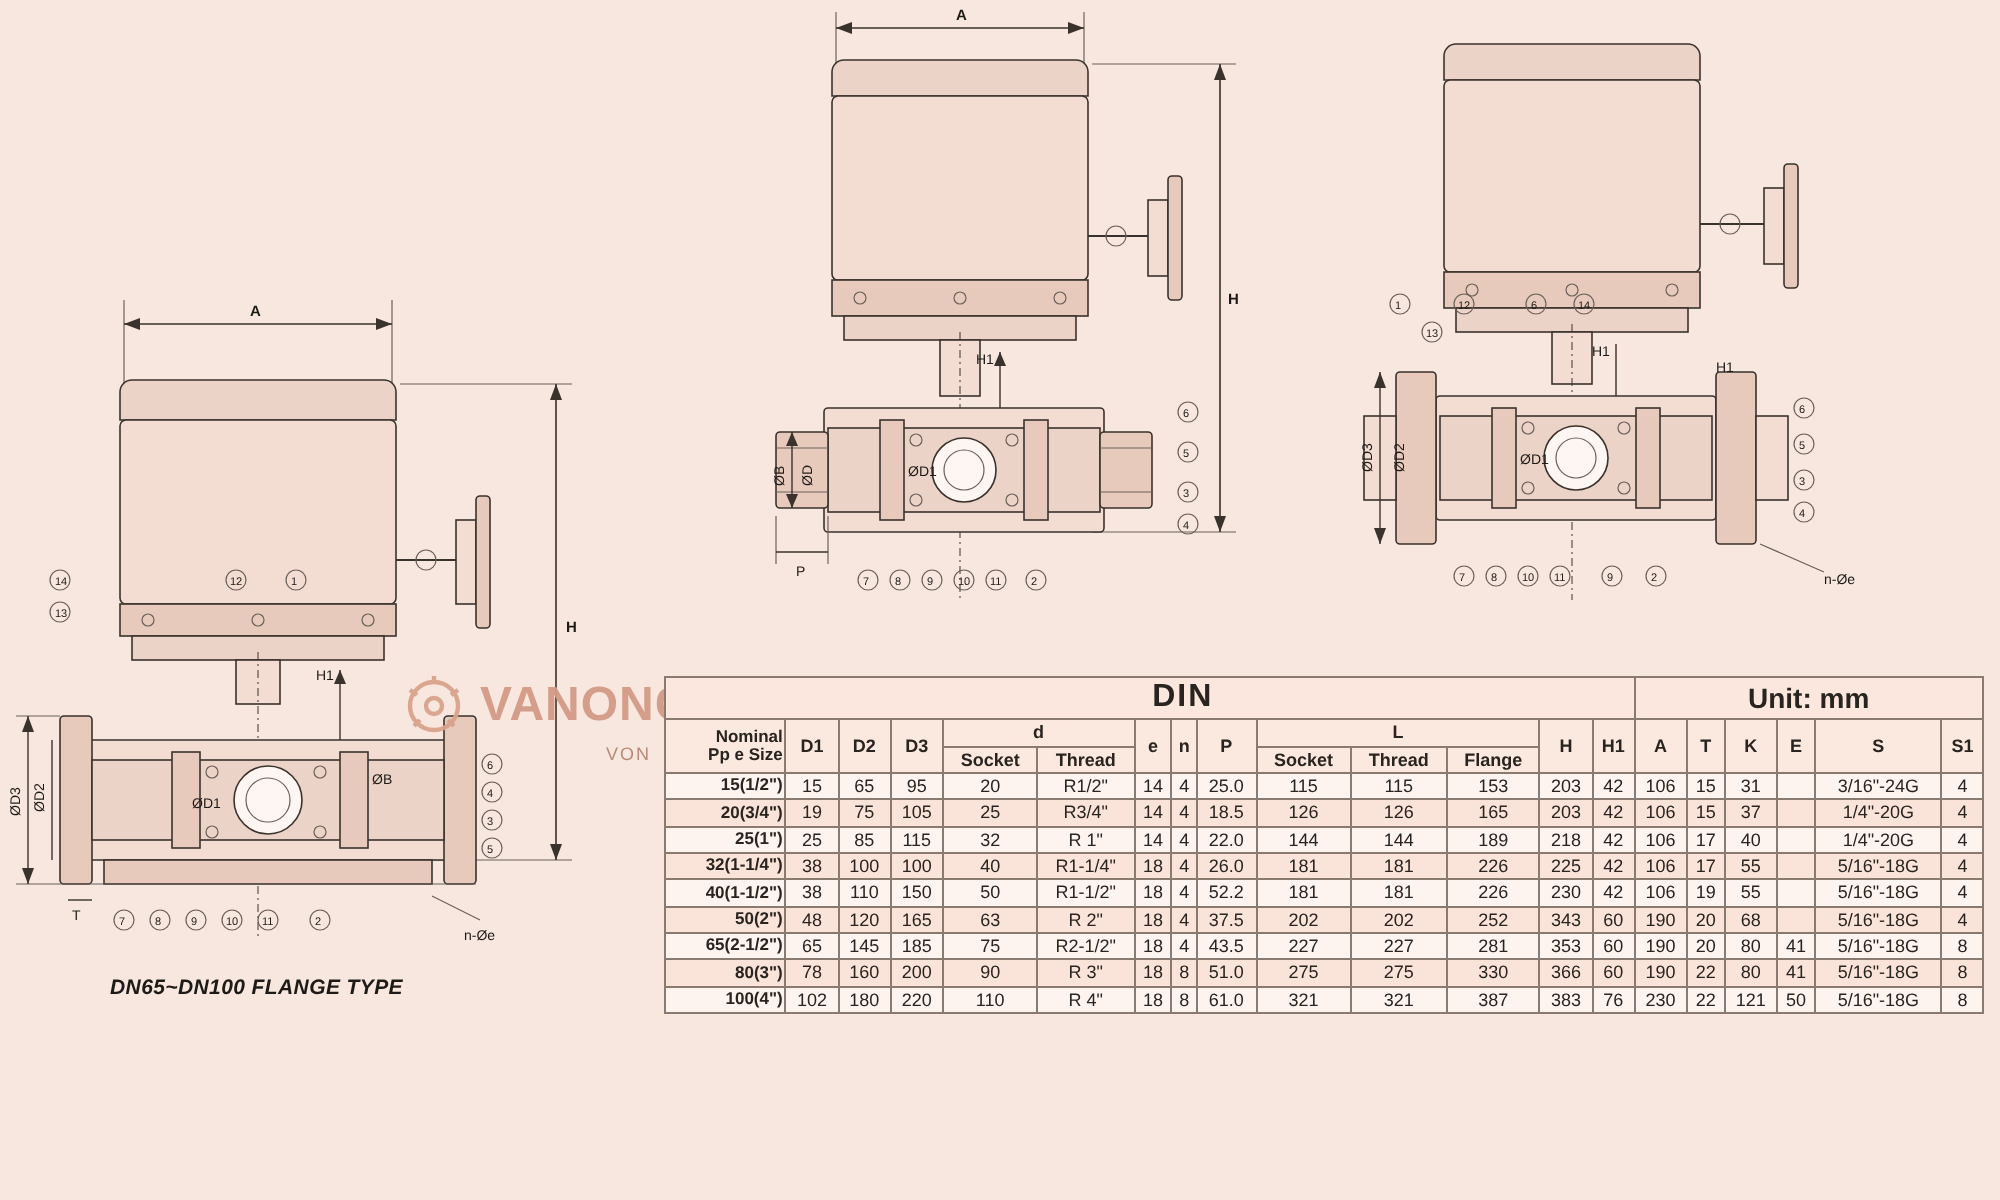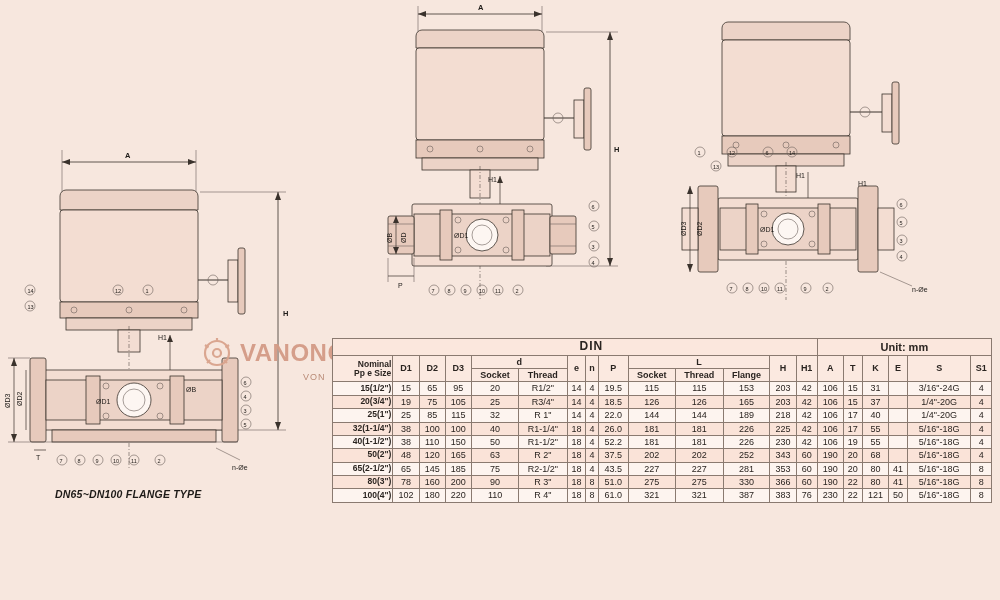--- a/index.html
+++ b/index.html
@@ -35,22 +35,22 @@
   .tbl-wrap{position:absolute;left:332px;top:338px;width:660px;}
   table{border-collapse:collapse;width:660px;font-size:9px;}
   th,td{
     border:1px solid #8a7a70;
     text-align:center;
     padding:1px 1px;
     line-height:1.15;
     background:#fdf2ec;
   }
   thead th{background:#fbe9e0;font-weight:bold;font-size:9px;}
-  .din-head{font-size:12px;font-weight:bold;letter-spacing:1px;background:#fbe7dd;padding-left:34px;}
-  .unit-head{font-size:11px;font-weight:bold;background:#fbe7dd;}
+  .din-head{font-size:16px;font-weight:bold;letter-spacing:1px;background:#fbe7dd;padding-left:34px;}
+  .unit-head{font-size:14px;font-weight:bold;background:#fbe7dd;}
   tbody tr:nth-child(even) td{background:#fae3d8;}
   tbody tr:nth-child(odd) td{background:#fdf4ef;}
   td.first-col,th.first-col{font-weight:bold;font-size:8.5px;text-align:right;}
   .nom{font-size:8.5px;font-weight:bold;line-height:1.05;}
 
   
   .dim{font-size:7px;fill:#1d1a17;font-family:"Liberation Sans",sans-serif;}
   .dim-b{font-size:7.5px;font-weight:bold;fill:#1d1a17;font-family:"Liberation Sans",sans-serif;}
   .num{font-size:5.5px;fill:#1d1a17;font-family:"Liberation Sans",sans-serif;}
   .ln{stroke:#3a322c;fill:none;}
@@ -423,21 +423,21 @@
       <tbody>
         <tr>
           <td class="first-col">15(1/2")</td>
           <td>15</td>
           <td>65</td>
           <td>95</td>
           <td>20</td>
           <td>R1/2"</td>
           <td>14</td>
           <td>4</td>
-          <td>19.5</td>
+          <td>25.0</td>
           <td>115</td>
           <td>115</td>
           <td>153</td>
           <td>203</td>
           <td>42</td>
           <td>106</td>
           <td>15</td>
           <td>31</td>
           <td></td>
           <td>3/16"-24G</td>

